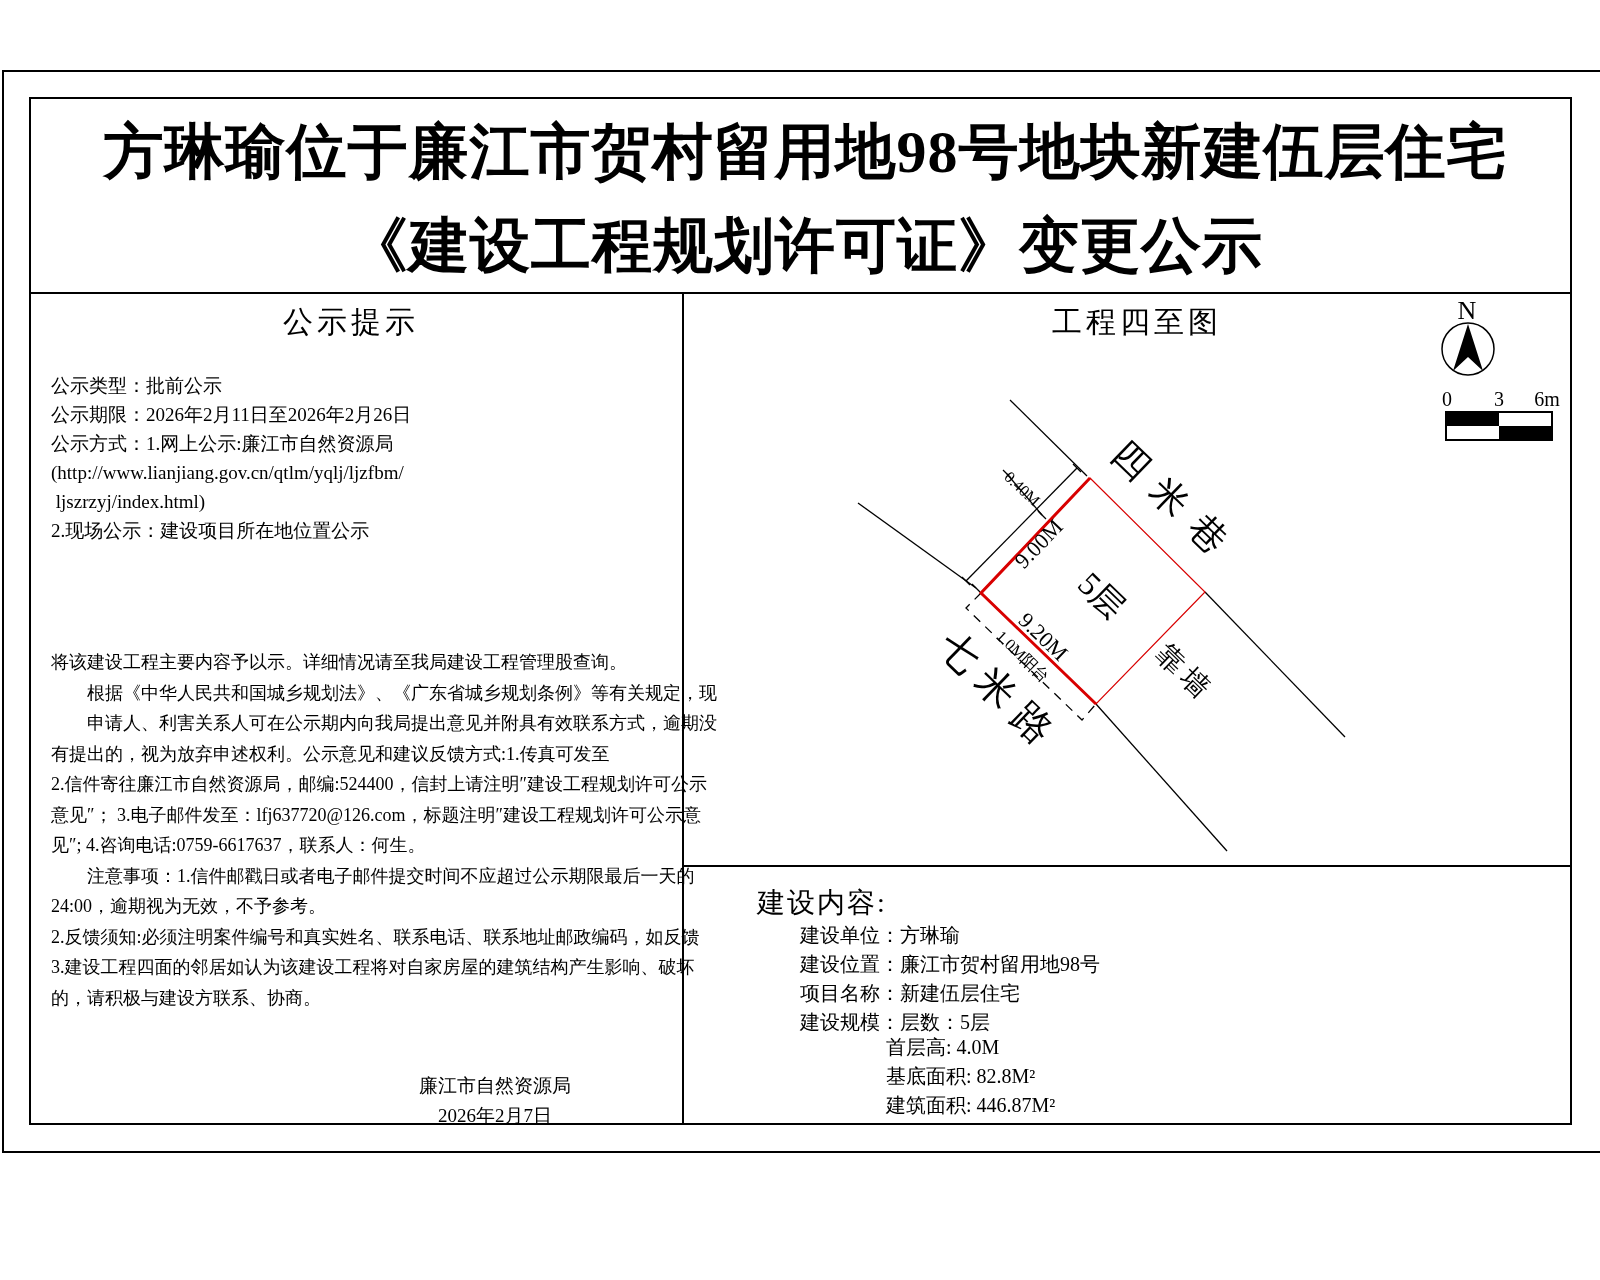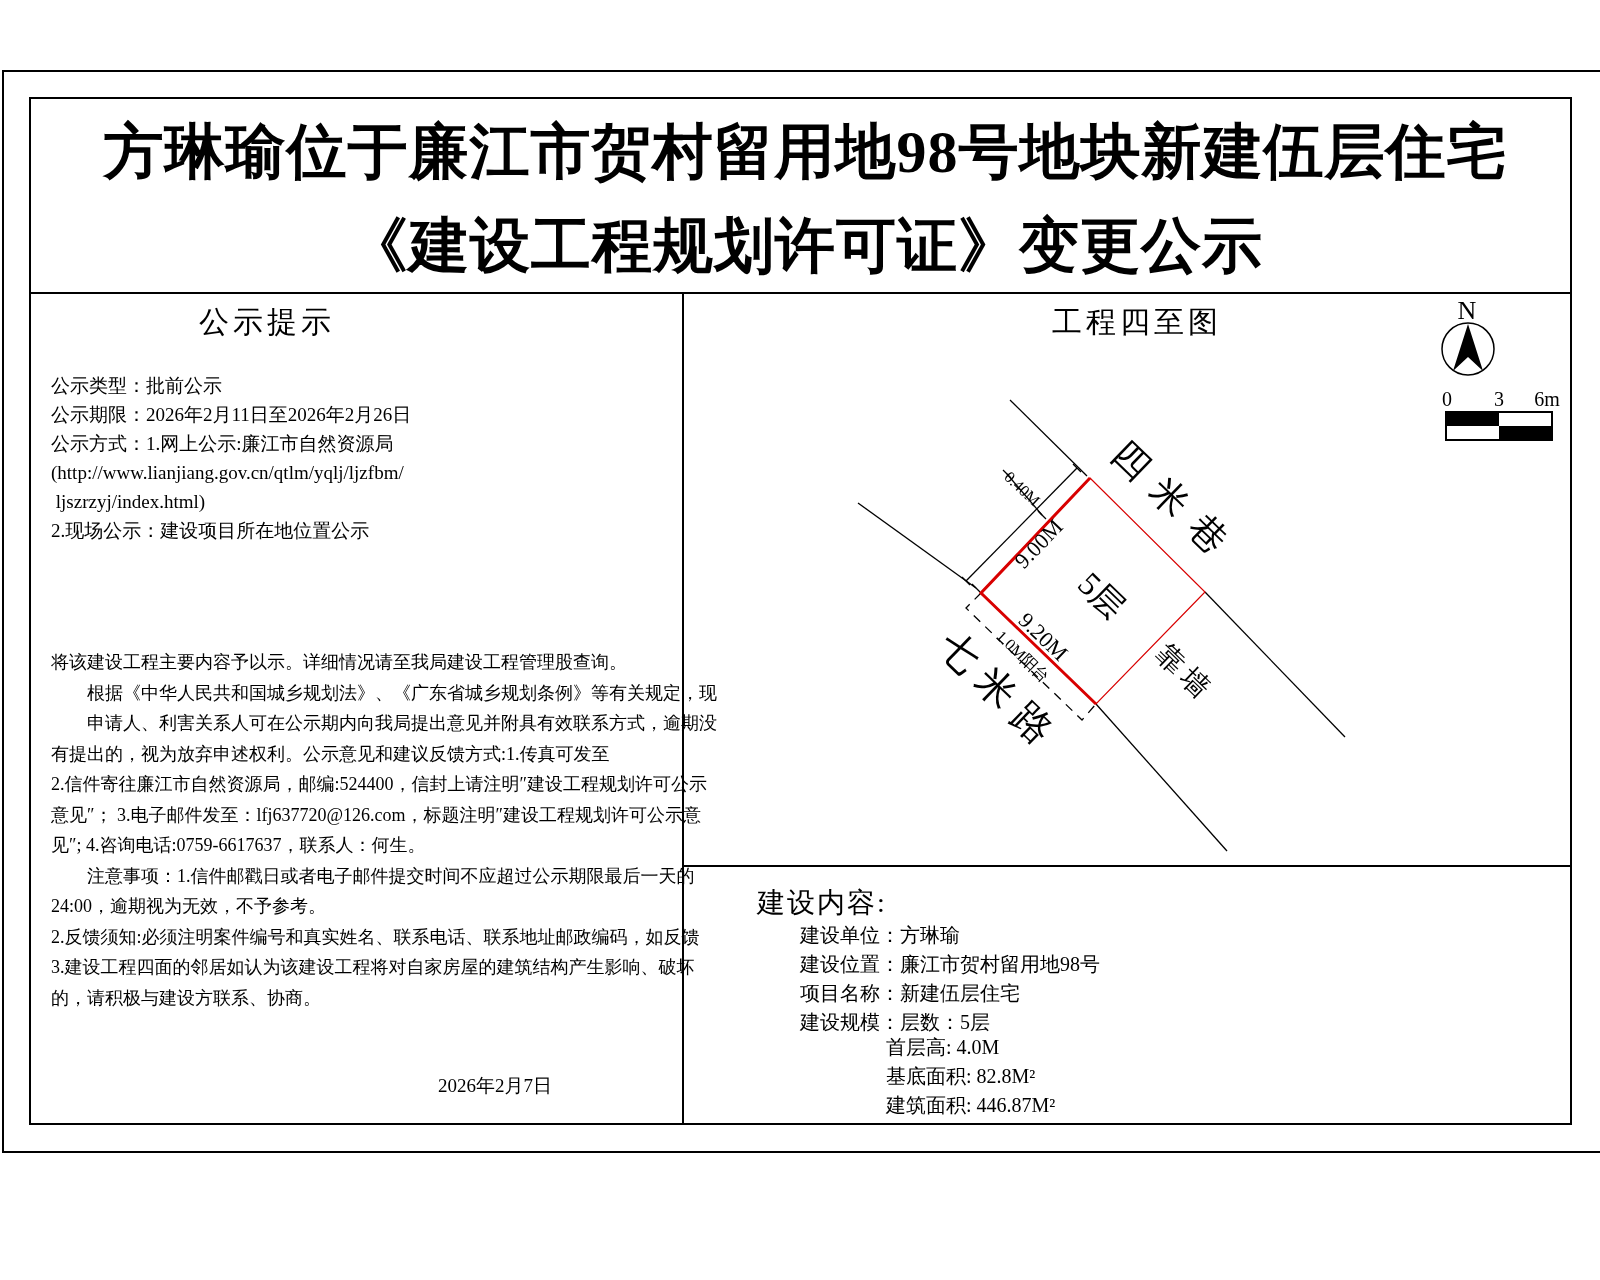--- a/index.html
+++ b/index.html
@@ -15,21 +15,21 @@
   #divider-title{left:29px;top:292px;width:1543px;height:2px}
   #divider-vertical{left:682px;top:292px;width:2px;height:833px}
   #divider-right{left:682px;top:865px;width:890px;height:2px}
   
   .title-line{left:36px;width:1539px;text-align:center;font-weight:bold;color:#000000;
     font-size:60px;white-space:nowrap;letter-spacing:1px}
   #title-line-1{top:112px}
   #title-line-2{top:206px}
   
   .panel-header{font-size:30px;letter-spacing:4px;white-space:nowrap}
-  #notice-header{left:199px;top:302px;width:220px;text-align:left}
+  #notice-header{left:199px;top:302px;width:220px;text-align:right}
   #siteplan-header{left:683px;top:302px;width:908px;text-align:center}
   
   #notice-info{left:51px;top:371px;font-size:19px}
   #notice-info .nline{height:29px;line-height:29px;white-space:pre}
   #notice-body{left:51px;top:647px;font-size:18px}
   #notice-body .bline{height:30.5px;line-height:30.5px;white-space:pre}
   #notice-signature{left:350px;top:1071px;width:290px;text-align:center;font-size:19px}
   #notice-signature div{height:30px;line-height:30px}
   
   #construction-header{left:757px;top:884px;font-size:28px;letter-spacing:2px;white-space:nowrap}
@@ -84,20 +84,21 @@
   <div class="bline">2.信件寄往廉江市自然资源局，邮编:524400，信封上请注明″建设工程规划许可公示</div>
   <div class="bline">意见″； 3.电子邮件发至：lfj637720@126.com，标题注明″建设工程规划许可公示意</div>
   <div class="bline">见″; 4.咨询电话:0759-6617637，联系人：何生。</div>
   <div class="bline">　　注意事项：1.信件邮戳日或者电子邮件提交时间不应超过公示期限最后一天的</div>
   <div class="bline">24:00，逾期视为无效，不予参考。</div>
   <div class="bline">2.反馈须知:必须注明案件编号和真实姓名、联系电话、联系地址邮政编码，如反馈</div>
   <div class="bline">3.建设工程四面的邻居如认为该建设工程将对自家房屋的建筑结构产生影响、破坏</div>
   <div class="bline">的，请积极与建设方联系、协商。</div>
 </div>
 <div class="abs" id="notice-signature">
+  <div>廉江市自然资源局</div>
   <div>2026年2月7日</div>
 </div>
 
 <div class="abs panel-header" id="siteplan-header">工程四至图</div>
 
 <svg width="1600" height="1280" viewBox="0 0 1600 1280">
 
   <g stroke="#000" stroke-width="1.3" fill="none">
     <line x1="1010" y1="400" x2="1087" y2="476"></line>
     <line x1="1205" y1="592" x2="1345" y2="737"></line>

